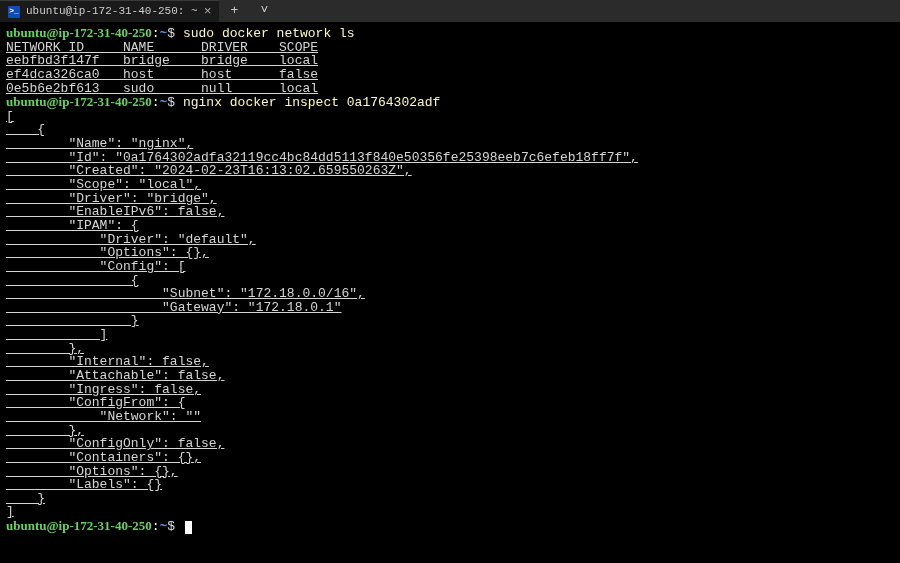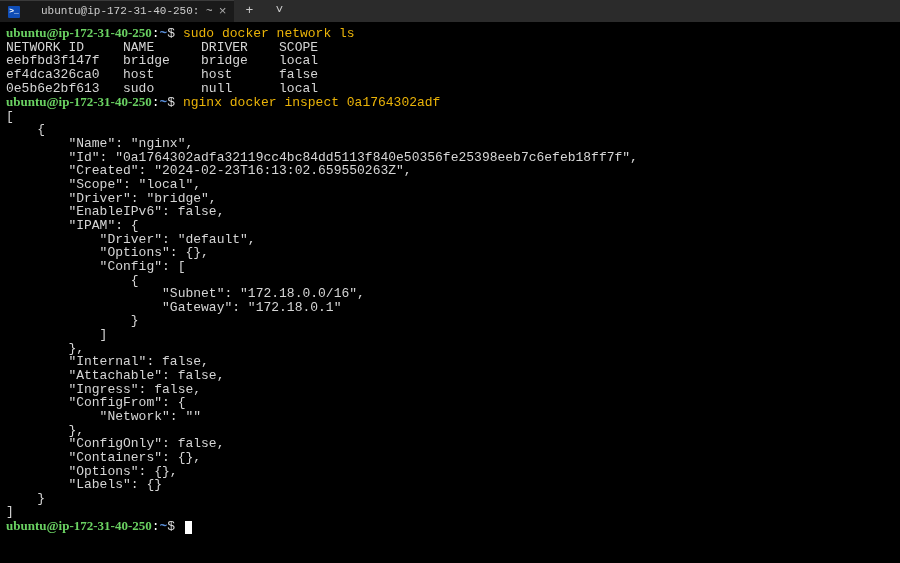--- a/index.html
+++ b/index.html
@@ -35,42 +35,42 @@
       width: 12px; height: 12px;
       background: #0f4db6;
       display: inline-flex;
       align-items: center;
       justify-content: center;
       color: #fff;
       font-size: 8px;
       font-weight: bold;
       border-radius: 1px;
     }
-    .tab-title { flex: 1; white-space: nowrap; overflow: hidden; text-overflow: ellipsis; margin-left: 15px; }
+    .tab-title { flex: 1; white-space: nowrap; overflow: hidden; text-overflow: ellipsis; }
     .tab-close { color: #aaa; cursor: pointer; font-size: 13px; }
     .titlebar-btn {
       width: 30px; height: 22px;
       display: inline-flex;
       align-items: center; justify-content: center;
       color: #ccc; font-size: 13px; cursor: pointer;
     }
     .titlebar-spacer { flex: 1; }
     .terminal {
       padding: 4px 6px;
       color: #ddd;
       background: #000;
       height: calc(100% - 22px);
       overflow: hidden;
     }
     .prompt-user { color: #6ad162; font-weight: bold; font-family: Liberation Serif, serif; }
     .prompt-sep { color: #fff; }
     .prompt-path { color: #5a8ed8; font-weight: bold; }
     .prompt-symbol { color: #ddd; }
-    .cmd { color: #eab308; }
-    .out { color: #d5d5d5; white-space: pre; }
+    .cmd { color: #fef9c3; }
+    .out { color: #d5d5d5; white-space: pre; text-decoration: underline; }
     .line { white-space: pre; }
     .cursor {
       display: inline-block;
       width: 7px; height: 13px;
       background: #fff;
       vertical-align: text-bottom;
       margin-left: 2px;
     }
   </style>
 </head>

